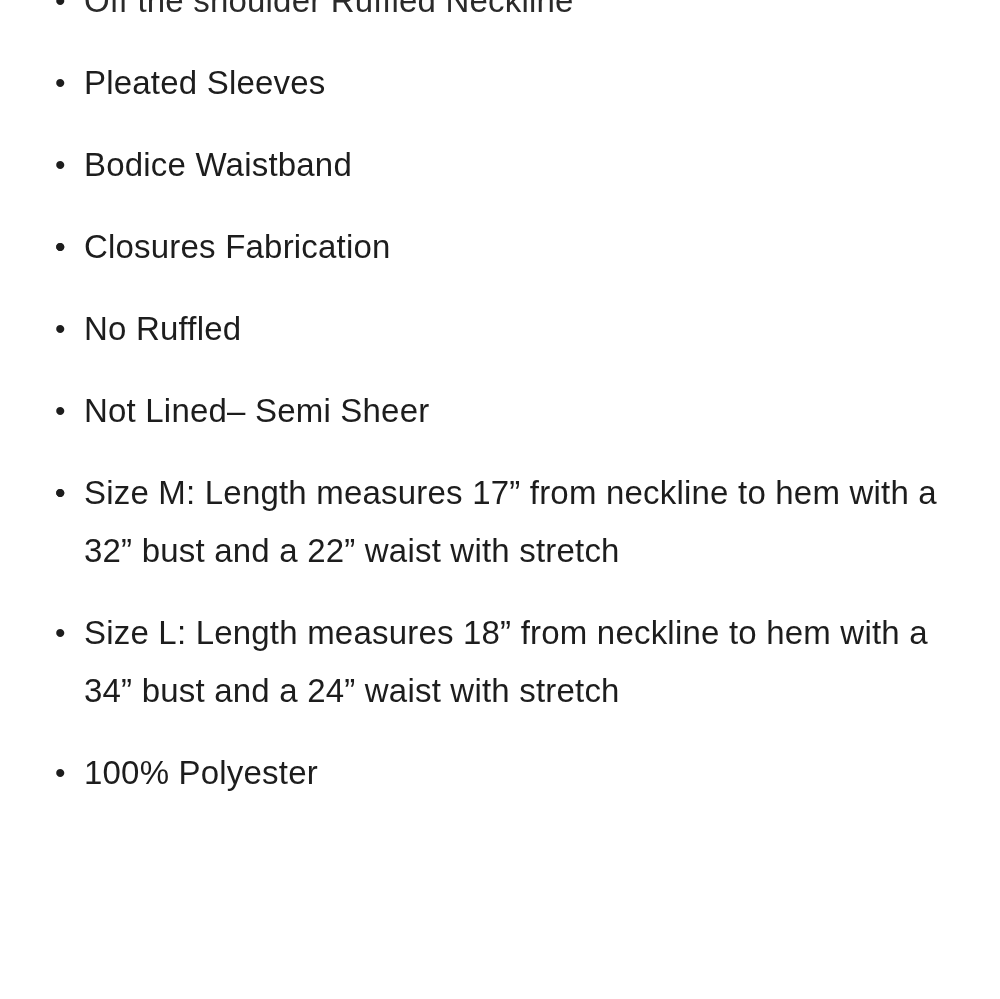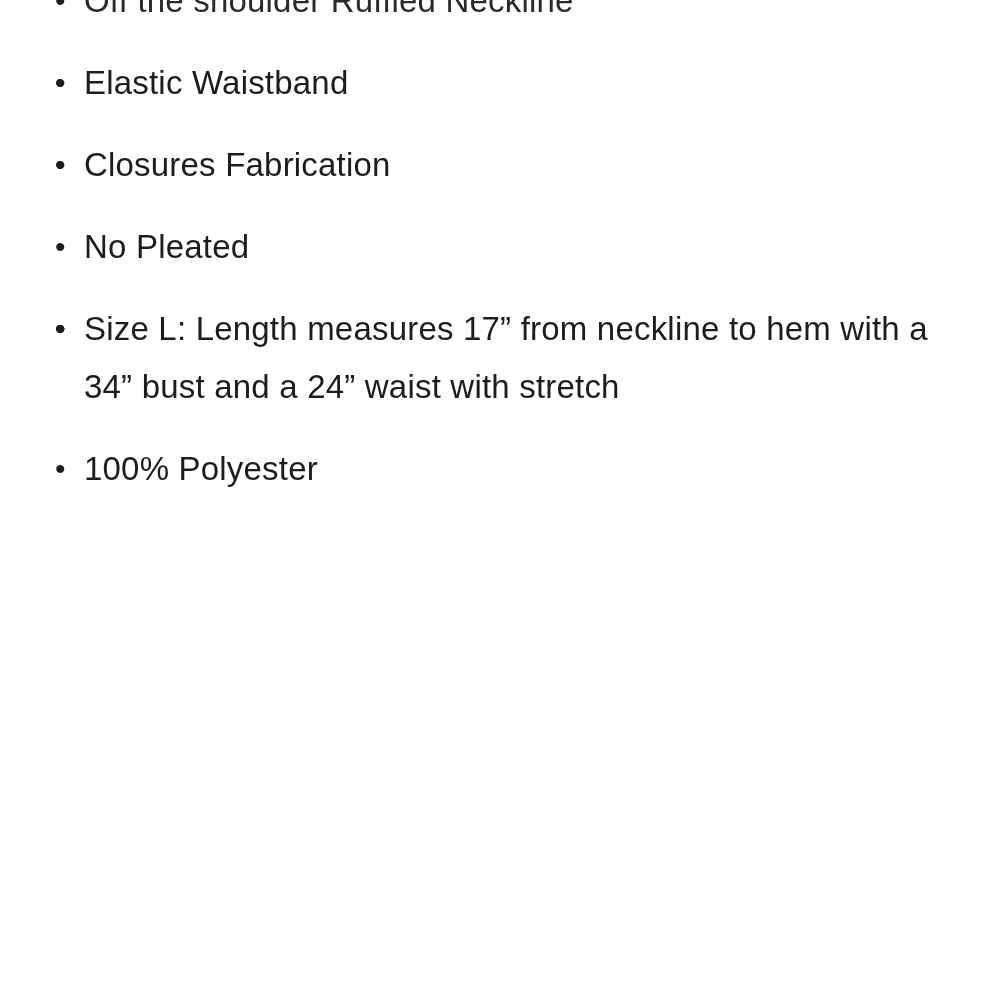--- a/index.html
+++ b/index.html
@@ -62,56 +62,59 @@
 <div class="page">
   <ul class="feature-list">
 
     <li class="feature-item clipped">
       <span class="bullet">•</span>
       <span class="text">Off the shoulder Ruffled Neckline</span>
     </li>
 
     <li class="feature-item">
       <span class="bullet">•</span>
+      <span class="text">Pleated Sleeves</span>
     </li>
 
     <li class="feature-item">
       <span class="bullet">•</span>
-      <span class="text">Elastic Waistband</span>
+      <span class="text">Bodice Waistband</span>
     </li>
 
     <li class="feature-item">
       <span class="bullet">•</span>
     </li>
 
     <li class="feature-item">
       <span class="bullet">•</span>
       <span class="text">Closures Fabrication</span>
     </li>
 
     <li class="feature-item">
       <span class="bullet">•</span>
-      <span class="text">No Pleated</span>
+      <span class="text">No Ruffled</span>
+    </li>
+
+    <li class="feature-item">
+      <span class="bullet">•</span>
+      <span class="text">Not Lined– Semi Sheer</span>
     </li>
 
     <li class="feature-item">
       <span class="bullet">•</span>
     </li>
 
     <li class="feature-item">
       <span class="bullet">•</span>
+      <span class="text">Size M: Length measures 17” from neckline to hem with a 32” bust and a 22” waist with stretch</span>
     </li>
 
     <li class="feature-item">
       <span class="bullet">•</span>
-    </li>
-
-    <li class="feature-item">
-      <span class="bullet">•</span>
-      <span class="text">Size L: Length measures 17” from neckline to hem with a 34” bust and a 24” waist with stretch</span>
+      <span class="text">Size L: Length measures 18” from neckline to hem with a 34” bust and a 24” waist with stretch</span>
     </li>
 
     <li class="feature-item">
       <span class="bullet">•</span>
       <span class="text">100% Polyester</span>
     </li>
 
   </ul>
 </div>
 

